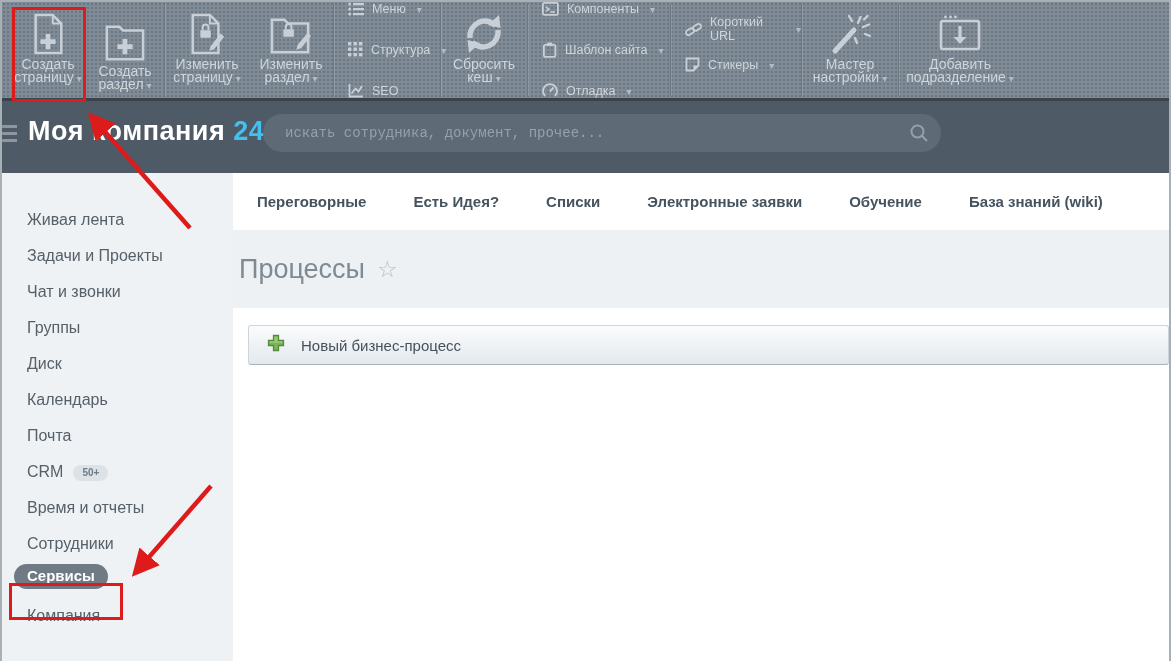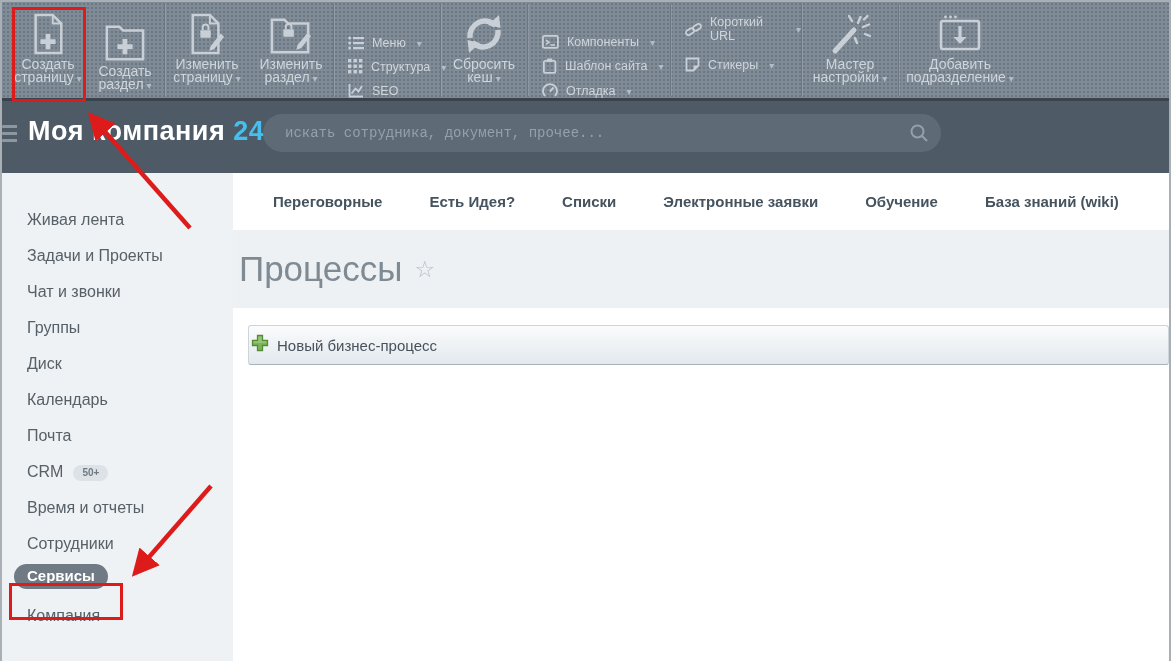--- a/index.html
+++ b/index.html
@@ -13,21 +13,21 @@
     background-image:radial-gradient(rgba(62,72,82,.30) 1px, transparent 1.2px);
     background-size:4px 4px;
     border-bottom:3px solid #3a434b; }
   .tb-big { display:flex; flex-direction:column; align-items:center; justify-content:flex-start;
             padding-top:8px; cursor:pointer; }
   .tb-icon { height:48px; display:flex; align-items:center; justify-content:center; }
   .tb-label { font-size:14px; line-height:13px; color:#ced5db; text-align:center; }
   .caret { display:inline-block; }
   .caret::before { content:"▾"; color:#b3bcc4; font-size:10px; margin-left:3px; }
   .tb-sep { width:1px; background:#6b7680; box-shadow:1px 0 0 rgba(170,180,190,.45); margin:2px 0; }
-  .tb-list { display:flex; flex-direction:column; justify-content:flex-end; gap:9px; }
+  .tb-list { display:flex; flex-direction:column; justify-content:space-between; gap:9px; }
   .tb-row { display:flex; align-items:center; gap:8px; font-size:12.5px; color:#ced5db; cursor:pointer; }
   .tb-list.two-rows { justify-content:flex-start; padding-top:13px; gap:14px; }
   svg.ico { display:block; }
   svg.ico * { vector-effect:non-scaling-stroke; }
 
   
   .site-header { position:relative; height:72px; background:#4e5a65; }
   .hamburger { position:absolute; left:0; top:24px; width:15px; overflow:hidden; }
   .hamburger i { display:block; width:22px; height:3px; background:#8c97a1; border-radius:1px; margin-bottom:4px; }
   .logo { position:absolute; left:26px; top:15px; font-size:27px; font-weight:bold; color:#ffffff; letter-spacing:.5px; white-space:nowrap; }
@@ -45,29 +45,29 @@
   .side-item { height:36px; display:flex; align-items:flex-end; padding-left:25px;
     font-size:16px; color:#566069; cursor:pointer; white-space:nowrap; }
   .side-badge { margin-left:10px; background:#dde2e7; color:#6f7a84; font-size:10px; font-weight:bold;
     padding:2px 9px 3px; border-radius:10px; }
   .side-sup { margin-left:4px; font-size:11.5px; color:#a8b1b9; position:relative; top:-6px; }
   .side-item.selected { padding-left:0; }
   .side-item.selected .pill { margin-left:12px; background:#6f7a85; color:#ffffff; font-weight:bold;
     font-size:15px; padding:3px 13px 5px; border-radius:14px; }
 
   .main { flex:1; background:#edf1f4; display:flex; flex-direction:column; min-width:0; }
-  .tabs-row { height:57px; background:#ffffff; display:flex; align-items:center; padding-left:40px; gap:47px; }
+  .tabs-row { height:57px; background:#ffffff; display:flex; align-items:center; padding-left:24px; gap:47px; }
   .tab { font-size:15px; font-weight:bold; color:#45535f; white-space:nowrap; cursor:pointer; }
   .title-row { height:78px; display:flex; align-items:center; padding-left:6px; }
-  .page-title { font-size:35px; font-weight:300; color:#7f8a93; }
+  .page-title { font-size:27px; font-weight:300; color:#7f8a93; }
   .fav-star { margin-left:12px; font-size:23px; color:#b6bec5; cursor:pointer; line-height:1; }
   .panel { flex:1; background:#ffffff; }
   .new-process-bar { margin:17px 0 16px 15px; height:40px; border:1px solid #ccd5db; border-bottom-color:#a7b2ba;
     border-radius:3px; background:linear-gradient(#fbfcfc, #e2e9ee);
-    display:flex; align-items:center; padding-left:2px; gap:8px; cursor:pointer; }
+    display:flex; align-items:center; padding-left:18px; gap:16px; cursor:pointer; }
   .new-process-label { font-size:15px; color:#47515b; }
 
   .window-bottom { height:5px; background:#33434d; }
 
   
   .red-box { position:absolute; border:3px solid #de1b1b; z-index:40; pointer-events:none; }
   .red-box-1 { left:10px; top:5px; width:74px; height:95px; }
   .red-box-2 { left:7px; top:581px; width:114px; height:37px; }
   .arrows { position:absolute; left:0; top:0; z-index:50; pointer-events:none; }
 </style>

